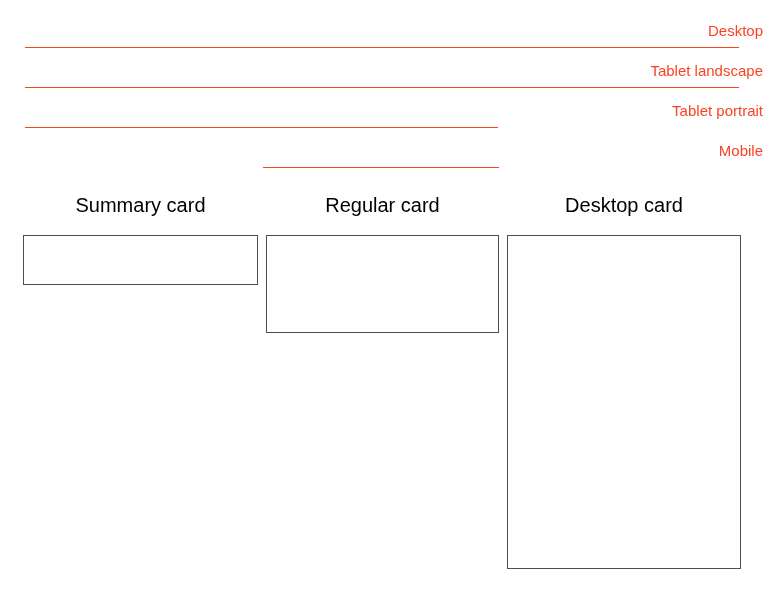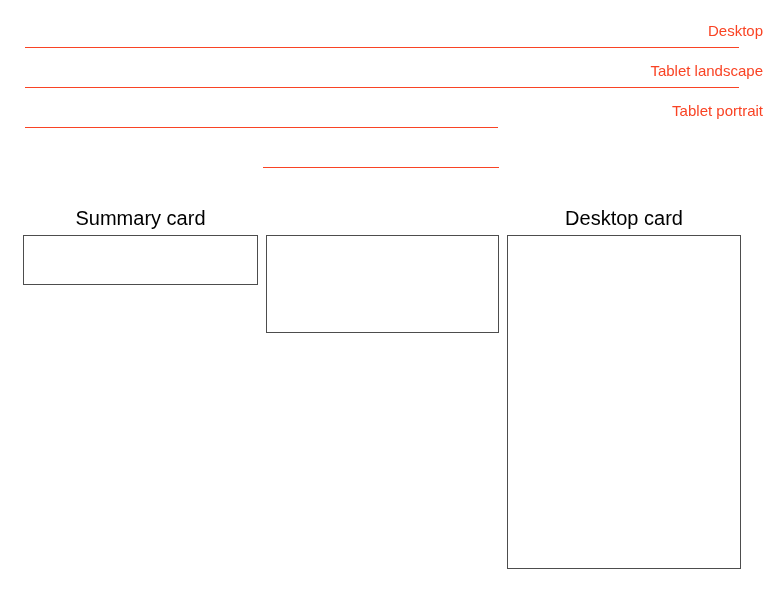--- a/index.html
+++ b/index.html
@@ -38,21 +38,21 @@
     border-top: 1px solid #f94324;
   }
   .bp-line-0 { top: 47px;  left: 25px;  width: 714px; }
   .bp-line-1 { top: 87px;  left: 25px;  width: 714px; }
   .bp-line-2 { top: 127px; left: 25px;  width: 473px; }
   .bp-line-3 { top: 167px; left: 263px; width: 236px; }
 
   
   .card-heading {
     position: absolute;
-    top: 206px;
+    top: 193px;
     text-align: center;
     font-size: 20px;
     line-height: 24px;
     color: #000000;
   }
   .card-heading-0 { left: 23px;  width: 235px; }
   .card-heading-1 { left: 266px; width: 233px; }
   .card-heading-2 { left: 507px; width: 234px; }
 
   
@@ -68,26 +68,28 @@
   .card-box-2 { left: 507px; width: 234px; height: 334px; }
 </style>
 </head>
 <body>
 
 <div class="canvas">
 
   <div class="bp-label bp-label-0">Desktop</div>
   <div class="bp-label bp-label-1">Tablet landscape</div>
   <div class="bp-label bp-label-2">Tablet portrait</div>
+  <div class="bp-label bp-label-3">Mobile</div>
 
   <div class="bp-line bp-line-0"></div>
   <div class="bp-line bp-line-1"></div>
   <div class="bp-line bp-line-2"></div>
   <div class="bp-line bp-line-3"></div>
 
   <div class="card-heading card-heading-0">Summary card</div>
+  <div class="card-heading card-heading-1">Regular card</div>
   <div class="card-heading card-heading-2">Desktop card</div>
 
   <div class="card-box card-box-0"></div>
   <div class="card-box card-box-1"></div>
   <div class="card-box card-box-2"></div>
 
 </div>
 
 </body></html>

